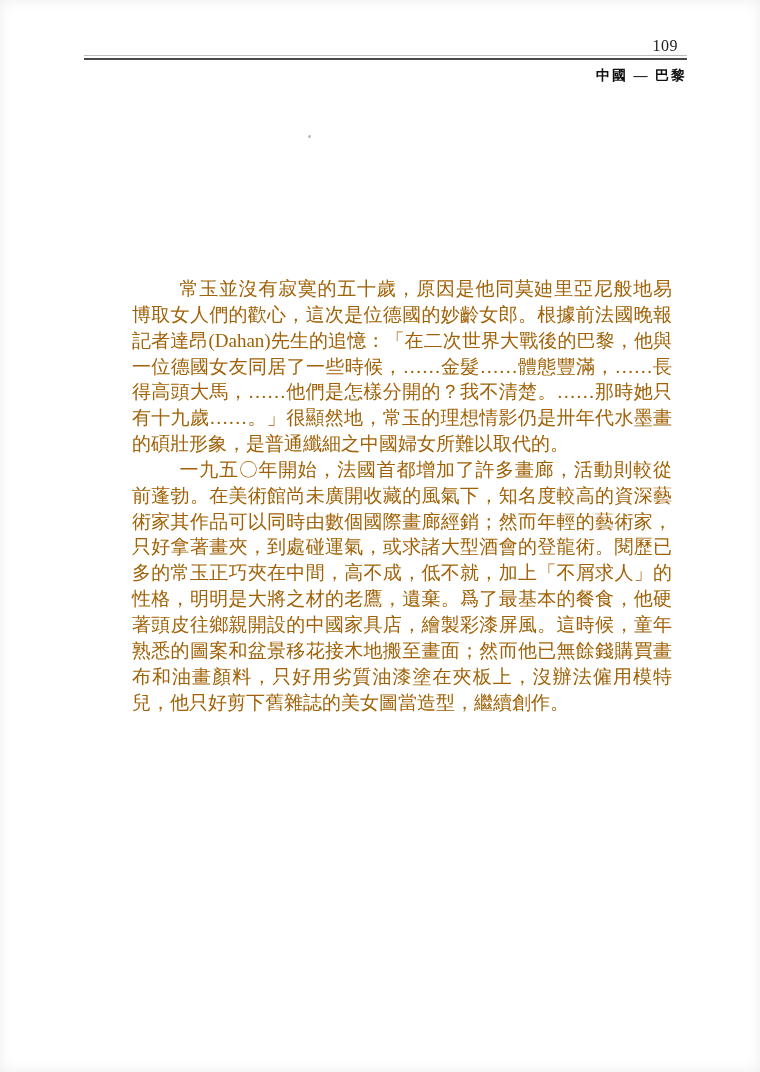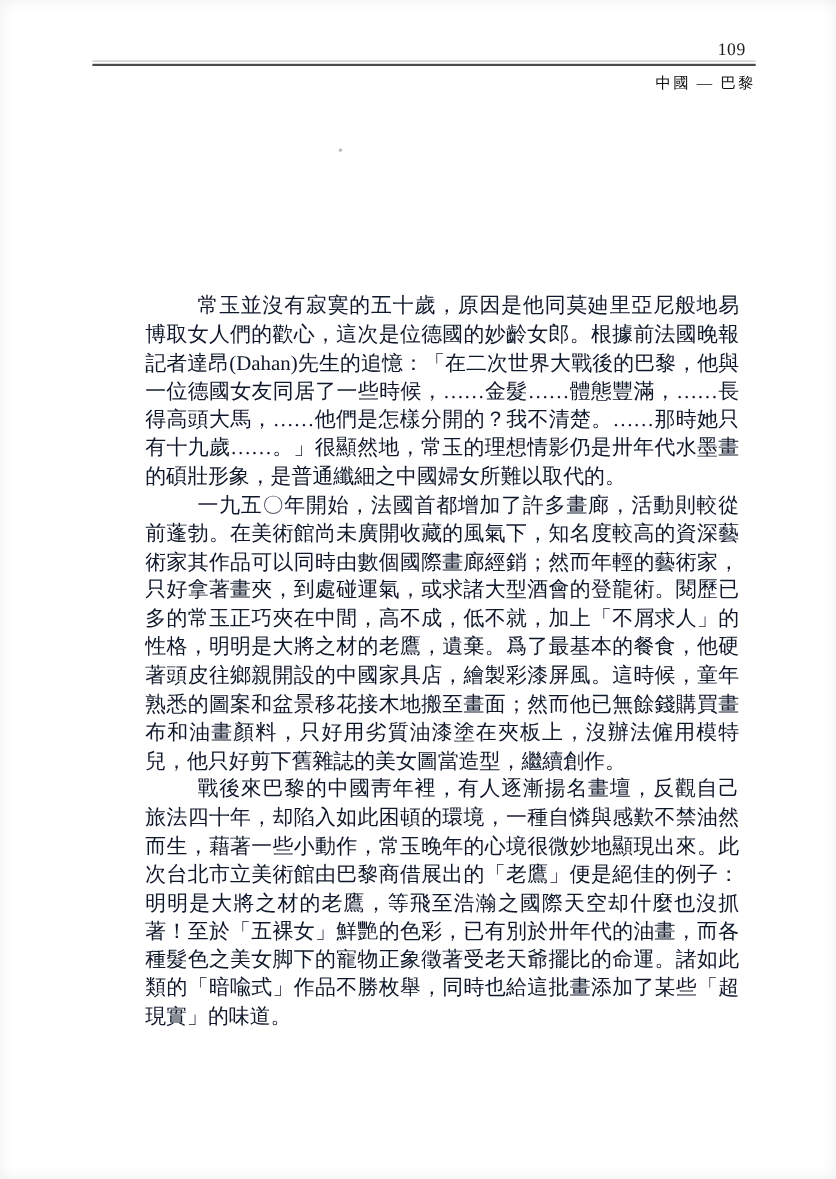--- a/index.html
+++ b/index.html
@@ -45,32 +45,32 @@
     left: 84px;
     width: 603px;
     height: 1px;
     background: #bdbdbd;
   }
   .running-header {
     position: absolute;
     top: 67px;
     right: 73px;
     font-size: 14px;
-    font-weight: normal;
+    font-weight: bold;
     letter-spacing: 2px;
     color: #101010;
   }
   .body-text {
     position: absolute;
-    top: 266px;
+    top: 276px;
     left: 132px;
     width: 540px;
     font-size: 19px;
     line-height: 25.85px;
-    color: #0f172a;
+    color: #a16207;
     text-align: justify;
     text-justify: inter-ideograph;
   }
   .body-text p {
     margin: 0;
     padding: 0;
     text-indent: 2.5em;
   }
   .speck {
     position: absolute;
@@ -93,15 +93,14 @@
   <div class="header-rule-thin"></div>
   <div class="header-rule"></div>
 
   <div class="running-header">中國 — 巴黎</div>
 
   <div class="speck"></div>
 
   <div class="body-text">
     <p>常玉並沒有寂寞的五十歲，原因是他同莫廸里亞尼般地易博取女人們的歡心，這次是位德國的妙齡女郎。根據前法國晚報記者達昂(Dahan)先生的追憶：「在二次世界大戰後的巴黎，他與一位德國女友同居了一些時候，……金髮……體態豐滿，……長得高頭大馬，……他們是怎樣分開的？我不清楚。……那時她只有十九歲……。」很顯然地，常玉的理想情影仍是卅年代水墨畫的碩壯形象，是普通纖細之中國婦女所難以取代的。</p>
     <p>一九五〇年開始，法國首都增加了許多畫廊，活動則較從前蓬勃。在美術館尚未廣開收藏的風氣下，知名度較高的資深藝術家其作品可以同時由數個國際畫廊經銷；然而年輕的藝術家，只好拿著畫夾，到處碰運氣，或求諸大型酒會的登龍術。閱歷已多的常玉正巧夾在中間，高不成，低不就，加上「不屑求人」的性格，明明是大將之材的老鷹，遺棄。爲了最基本的餐食，他硬著頭皮往鄉親開設的中國家具店，繪製彩漆屏風。這時候，童年熟悉的圖案和盆景移花接木地搬至畫面；然而他已無餘錢購買畫布和油畫顏料，只好用劣質油漆塗在夾板上，沒辦法僱用模特兒，他只好剪下舊雜誌的美女圖當造型，繼續創作。</p>
-    <p>戰後來巴黎的中國靑年裡，有人逐漸揚名畫壇，反觀自己旅法四十年，却陷入如此困頓的環境，一種自憐與感歎不禁油然而生，藉著一些小動作，常玉晚年的心境很微妙地顯現出來。此次台北市立美術館由巴黎商借展出的「老鷹」便是絕佳的例子：明明是大將之材的老鷹，等飛至浩瀚之國際天空却什麼也沒抓著！至於「五裸女」鮮艷的色彩，已有別於卅年代的油畫，而各種髮色之美女脚下的寵物正象徵著受老天爺擺比的命運。諸如此類的「暗喩式」作品不勝枚舉，同時也給這批畫添加了某些「超現實」的味道。</p>
   </div>
 </div>
 
 </body></html>

